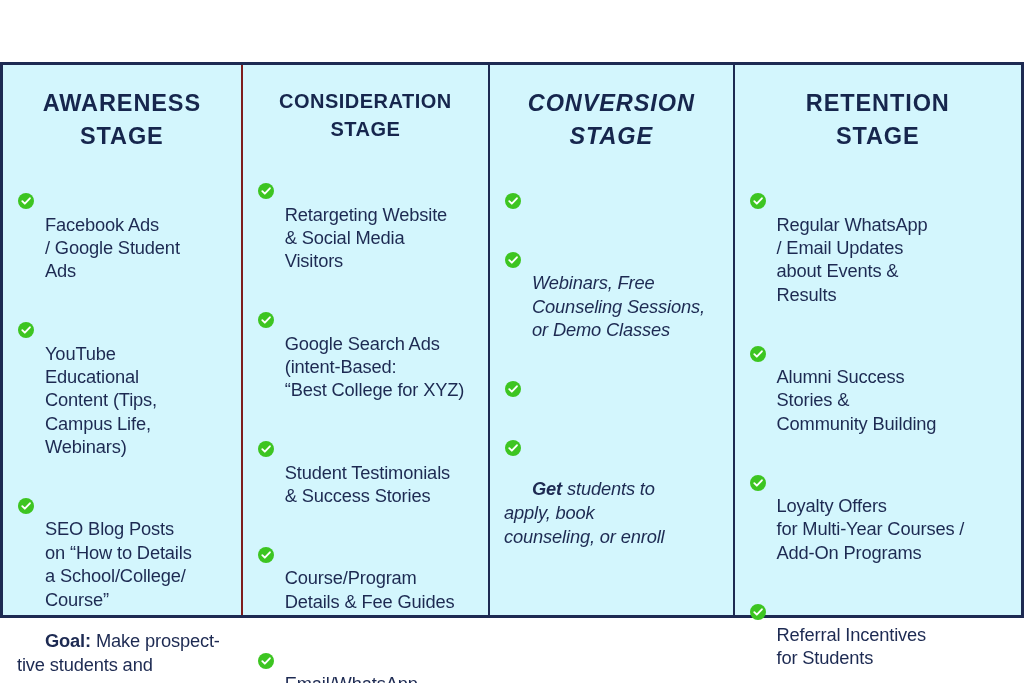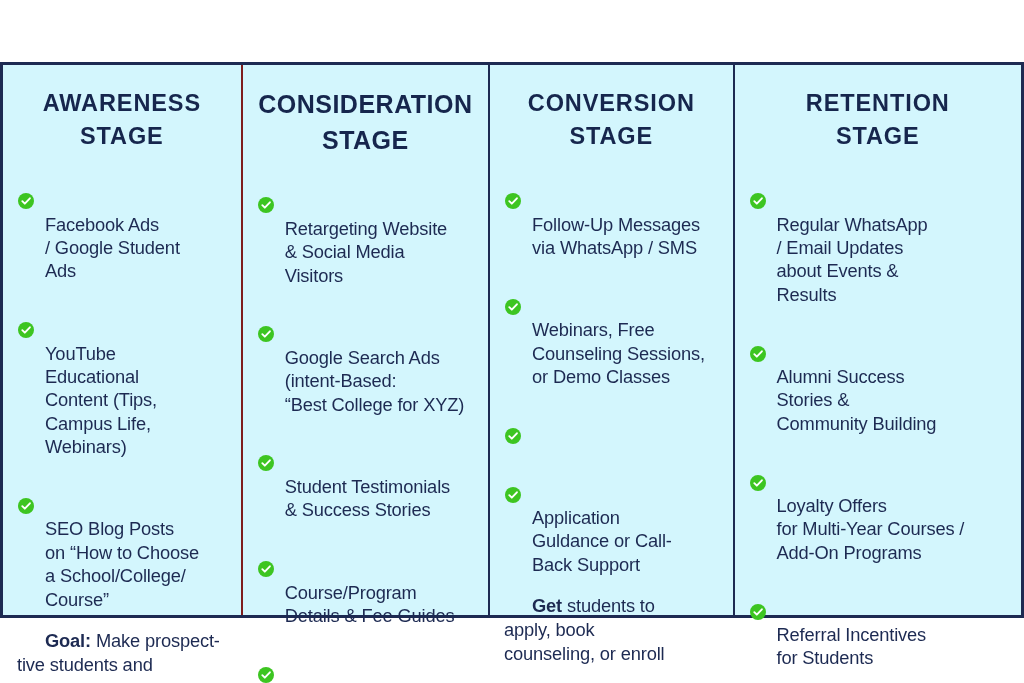--- a/index.html
+++ b/index.html
@@ -41,34 +41,34 @@
     position: relative;
     box-sizing: border-box;
     background: #d3f6fd;
     padding: 22px 14px 10px 14px;
     display: flex;
     flex-direction: column;
   }
 
   .stage-col.c0 { width: 252px; border-left: 3px solid #1d2a52; border-right: 2px solid #7f1d1d; }
   .stage-col.c1 { width: 257px; border-right: 2px solid #1d2a52; }
-  .stage-col.c2 { width: 254px; border-right: 2px solid #1d2a52; }
+  .stage-col.c2 { width: 254px; border-right: 2px solid #1d2a52; font-style: italic; }
   .stage-col.c3 { width: 301px; border-right: 3px solid #1d2a52; }
 
   .stage-title {
     color: #16264d;
     font-weight: bold;
     font-size: 23.5px;
     line-height: 1.42;
     letter-spacing: 0.9px;
     text-align: center;
     margin: 0 0 12px 0;
     white-space: pre-line;
   }
-  .stage-col.c1 .stage-title { letter-spacing: 0.5px; font-size: 25px; }
+  .stage-col.c1 .stage-title { letter-spacing: 0.5px; font-size: 20px; }
 
   .bullet-list {
     list-style: none;
     margin: 0;
     padding: 0;
     display: flex;
     flex-direction: column;
   }
 
   .bullet-item {
@@ -141,21 +141,21 @@
 Webinars)</span>
         </div>
         <div class="bullet-item">
           <span class="check-icon">
             <svg width="16" height="16" viewBox="0 0 16 16">
                 <circle cx="8" cy="8" r="8" fill="#3dc521"></circle>
                 <path d="M4.3 8.2 L6.8 10.7 L11.9 5.3" stroke="#ffffff" stroke-width="1.9" fill="none" stroke-linecap="round" stroke-linejoin="round"></path>
               </svg>
           </span>
           <span>SEO Blog Posts
-on “How to Choose
+on “How to Details
 a School/College/
 Course”</span>
         </div>
       </div>
       <div class="goal-line"><span class="goal-lead">Goal:</span><span> Make prospect-
 tive students and
 parents aware</span></div>
     </div>
 
     <div class="stage-col c1">
@@ -223,22 +223,20 @@
       <div class="stage-title">CONVERSION
 STAGE</div>
       <div class="bullet-list">
         <div class="bullet-item">
           <span class="check-icon">
             <svg width="16" height="16" viewBox="0 0 16 16">
                 <circle cx="8" cy="8" r="8" fill="#3dc521"></circle>
                 <path d="M4.3 8.2 L6.8 10.7 L11.9 5.3" stroke="#ffffff" stroke-width="1.9" fill="none" stroke-linecap="round" stroke-linejoin="round"></path>
               </svg>
           </span>
-          <span>Follow-Up Messages
-via WhatsApp / SMS</span>
         </div>
         <div class="bullet-item">
           <span class="check-icon">
             <svg width="16" height="16" viewBox="0 0 16 16">
                 <circle cx="8" cy="8" r="8" fill="#3dc521"></circle>
                 <path d="M4.3 8.2 L6.8 10.7 L11.9 5.3" stroke="#ffffff" stroke-width="1.9" fill="none" stroke-linecap="round" stroke-linejoin="round"></path>
               </svg>
           </span>
           <span>Webinars, Free
 Counseling Sessions,
@@ -252,23 +250,20 @@
               </svg>
           </span>
         </div>
         <div class="bullet-item">
           <span class="check-icon">
             <svg width="16" height="16" viewBox="0 0 16 16">
                 <circle cx="8" cy="8" r="8" fill="#3dc521"></circle>
                 <path d="M4.3 8.2 L6.8 10.7 L11.9 5.3" stroke="#ffffff" stroke-width="1.9" fill="none" stroke-linecap="round" stroke-linejoin="round"></path>
               </svg>
           </span>
-          <span>Application
-Guldance or Call-
-Back Support</span>
         </div>
       </div>
       <div class="goal-line"><span class="goal-lead">Get</span><span> students to
 apply, book
 counseling, or enroll</span></div>
     </div>
 
     <div class="stage-col c3">
       <div class="stage-title">RETENTION
 STAGE</div>

